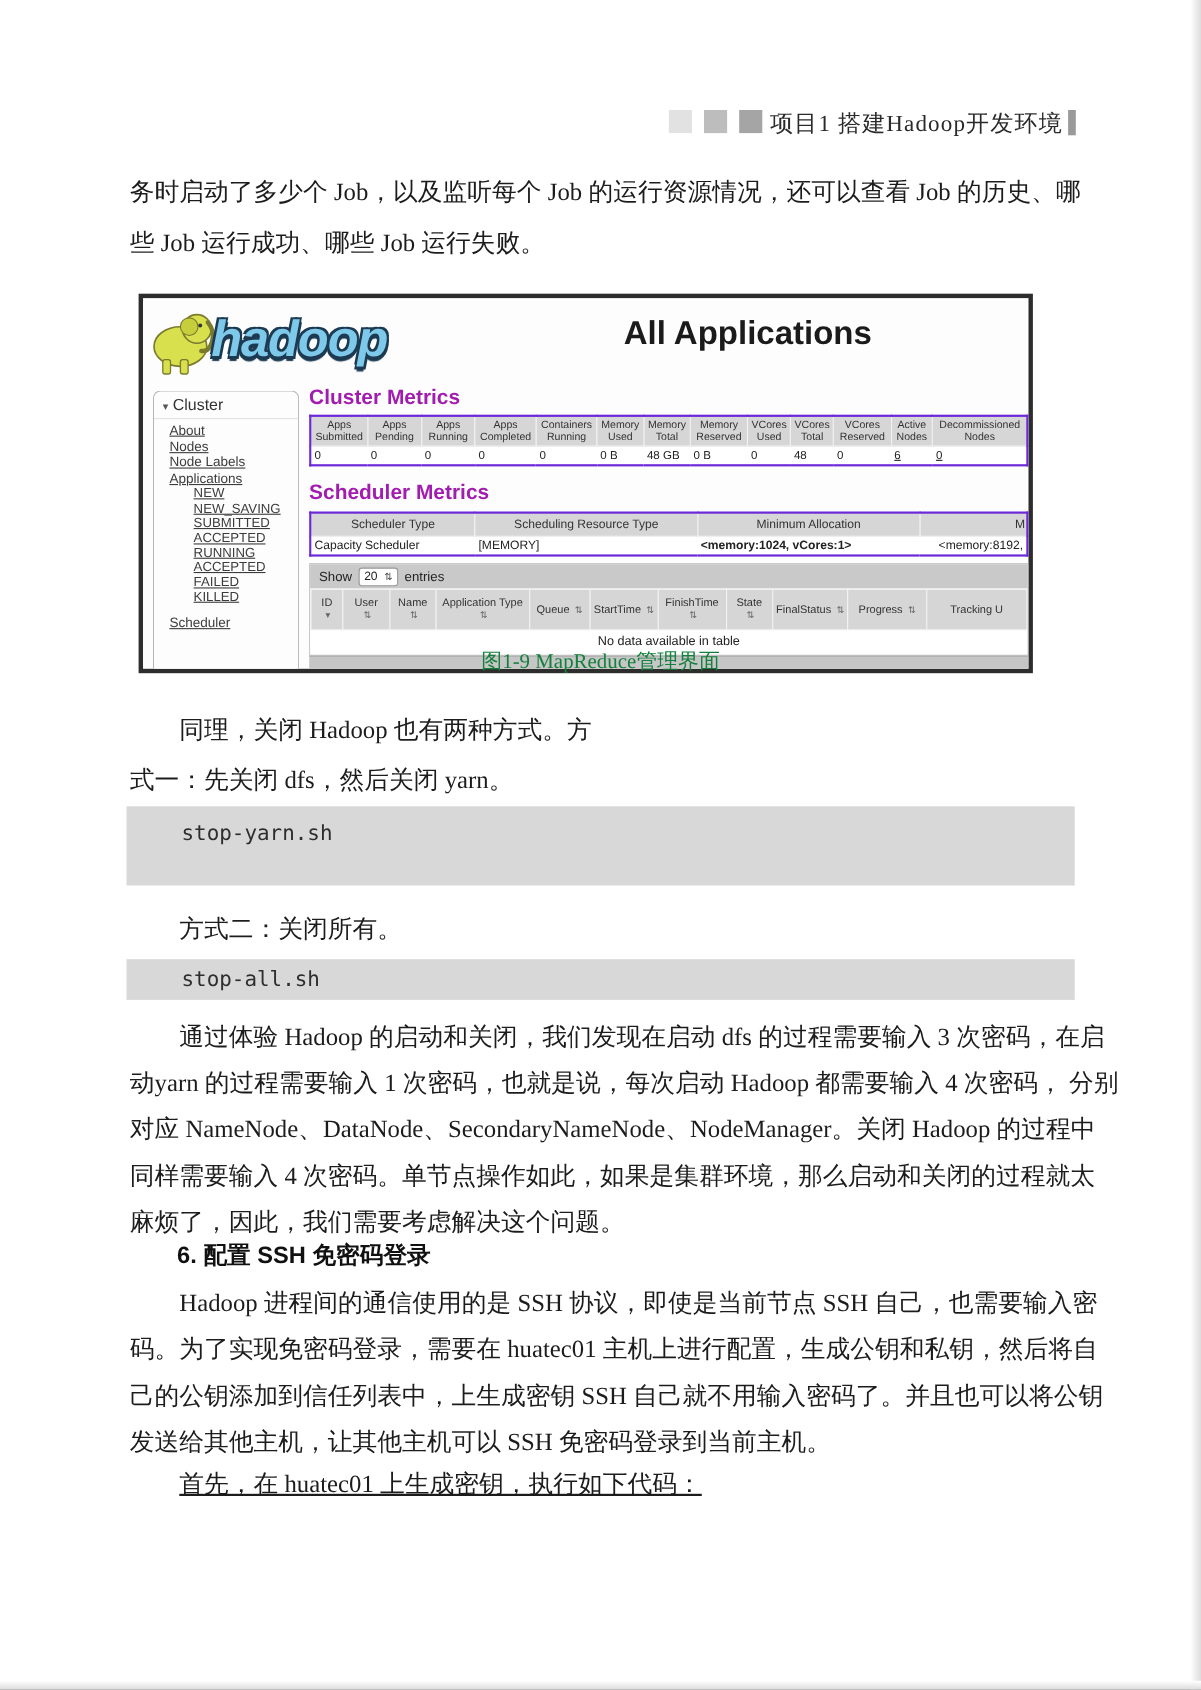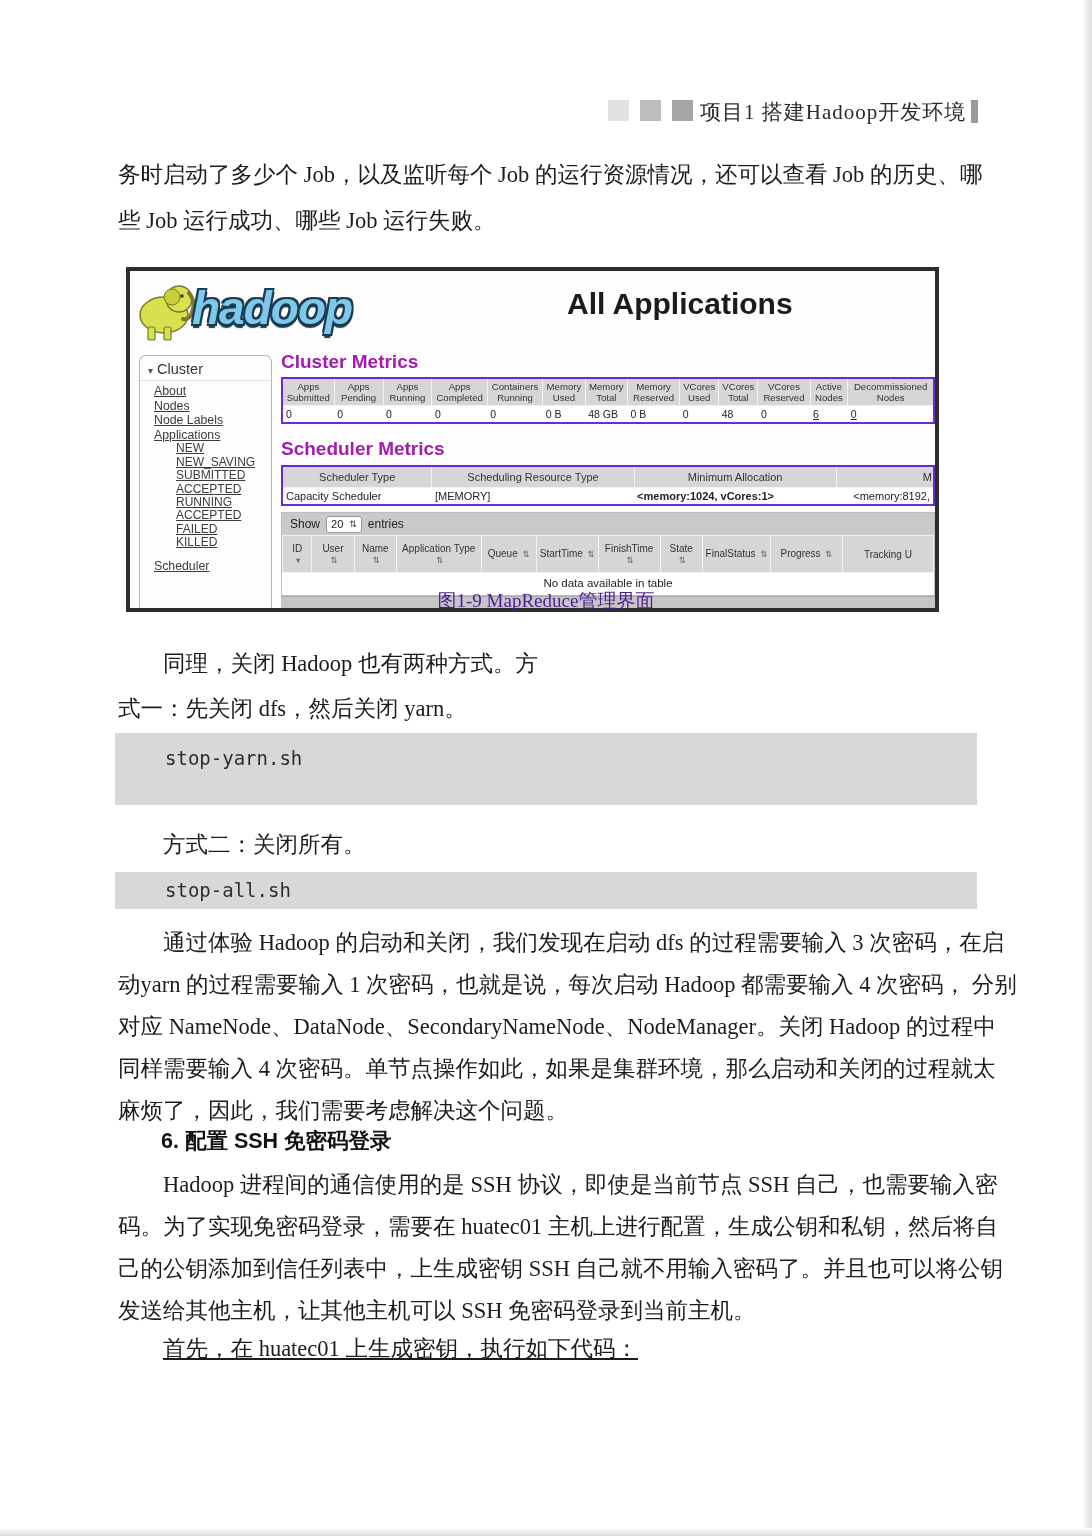--- a/index.html
+++ b/index.html
@@ -72,21 +72,21 @@
         padding:0 4px;height:15px;display:flex;align-items:center;gap:6px;}
   .show-select .stepper{font-size:9px;color:#444;}
   table.apps{width:100%;border-collapse:collapse;table-layout:fixed;}
   table.apps th{background:#d6d6d6;border:1px solid #f2f2f2;font-weight:normal;font-size:10px;
         color:#333;text-align:center;padding:4px 1px;height:28px;line-height:11px;}
   table.apps th .sorticon{color:#666;font-size:8.5px;margin-left:2px;}
   .empty-row{background:#fff;text-align:center;font-size:11.5px;color:#222;padding:4px 0;height:14px;}
   .foot-bar{position:absolute;left:0;right:0;bottom:0;height:11px;background:#c6c6c6;border-top:1px solid #aaa;}
 
   .fig-caption{position:absolute;left:0;top:588px;width:1092px;text-align:center;
-        font-size:19px;color:#4c1d95;}
+        font-size:19px;color:#15803d;}
 
   
   .pagenum-wrap{position:absolute;left:895px;top:1408px;width:120px;height:100px;}
   .pagenum{position:absolute;left:24px;top:36px;font-size:21px;color:#2d2d2d;}
 </style>
 </head>
 <body>
 
 <div class="page">
 

